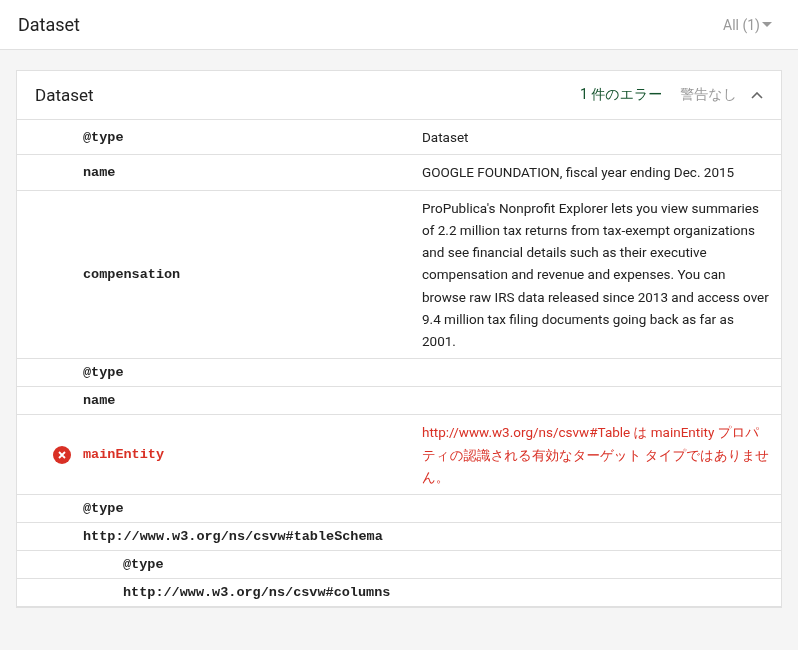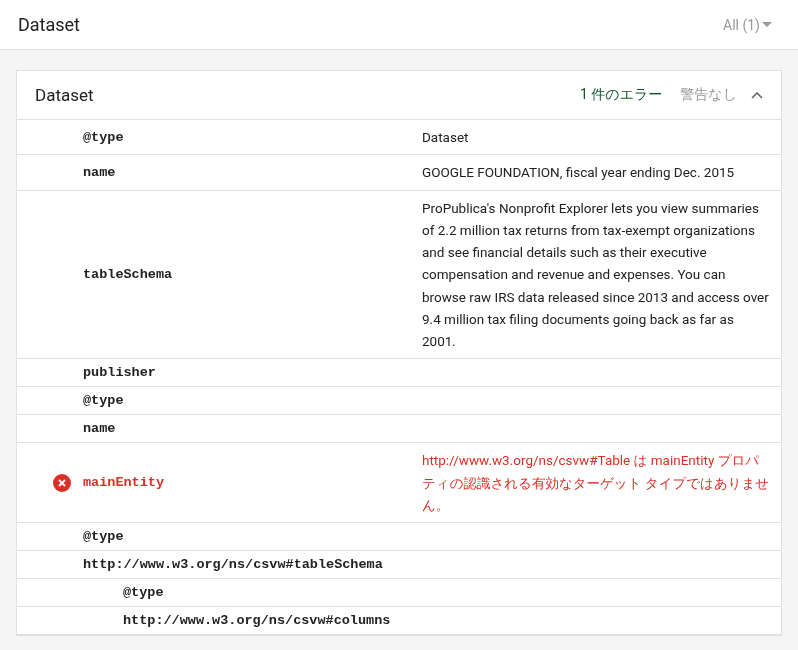--- a/index.html
+++ b/index.html
@@ -53,26 +53,22 @@
   <div id="rows-container">
       <div class="row" style="position: relative;">
         <div class="row-key l1">@type</div>
         <div class="row-val">Dataset</div>
       </div>
       <div class="row" style="position: relative;">
         <div class="row-key l1">name</div>
         <div class="row-val">GOOGLE FOUNDATION, fiscal year ending Dec. 2015</div>
       </div>
       <div class="row" style="position: relative;">
-        <div class="row-key l1">tableSchema</div>
+        <div class="row-key l1">compensation</div>
         <div class="row-val">ProPublica's Nonprofit Explorer lets you view summaries of 2.2 million tax returns from tax-exempt organizations and see financial details such as their executive compensation and revenue and expenses. You can browse raw IRS data released since 2013 and access over 9.4 million tax filing documents going back as far as 2001.</div>
-      </div>
-      <div class="row" style="position: relative;">
-        <div class="row-key l1">publisher</div>
-        <div class="row-val"></div>
       </div>
       <div class="row" style="position: relative;">
         <div class="row-key l2">@type</div>
       </div>
       <div class="row" style="position: relative;">
         <div class="row-key l2">name</div>
       </div>
       <div class="row err" style="position: relative;">
         <span class="err-icon">
           <svg width="10" height="10" viewBox="0 0 10 10">

